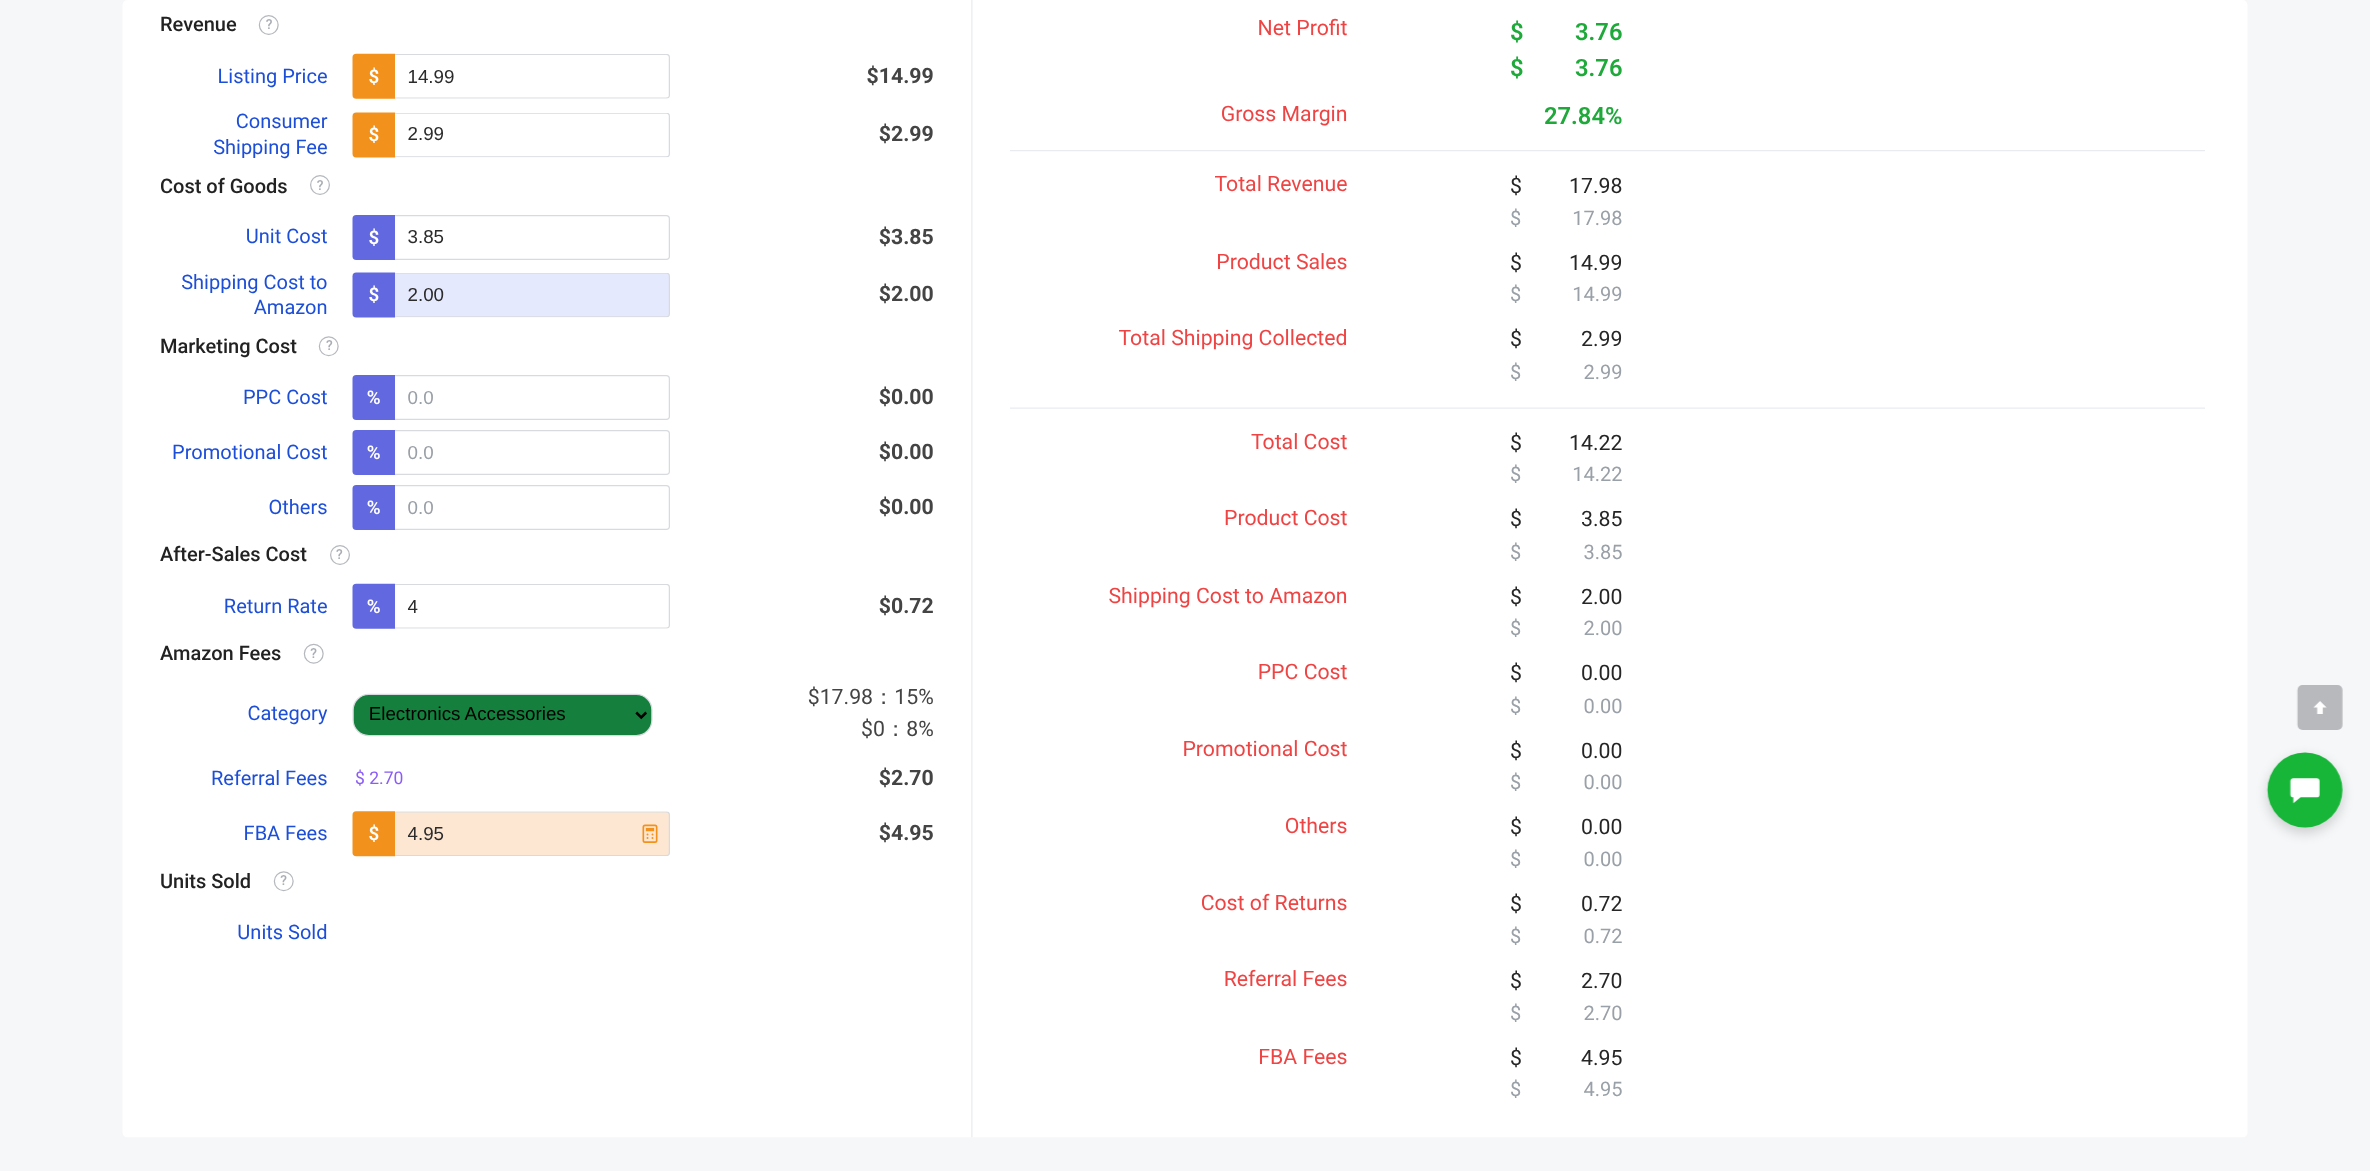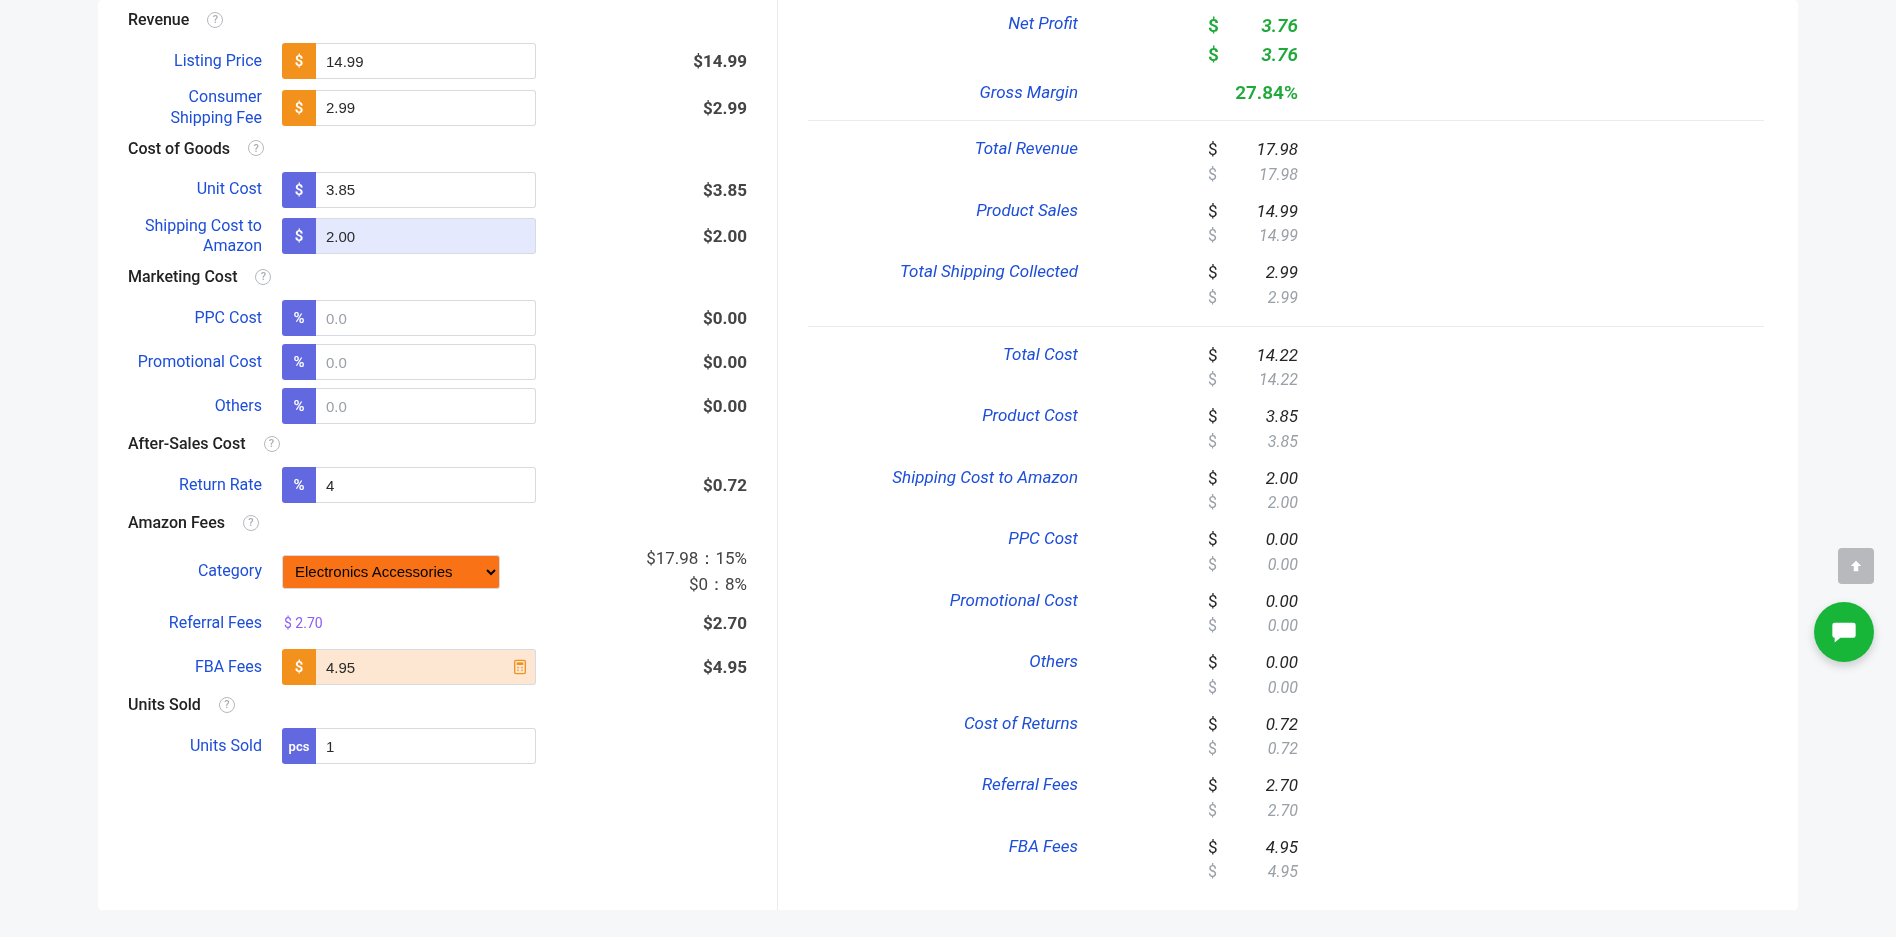--- a/index.html
+++ b/index.html
@@ -117,26 +117,26 @@
     font-size: 14px;
     color: #8b5cf6;
     display: flex;
     align-items: center;
   }
   .select-wrap {
     flex: 0 0 220px;
     padding-left: 14px;
   }
   select.category {
-    width: 218px; height: 34px;
+    width: 240px; height: 34px;
     border: 1px solid #d7dade;
-    border-radius: 3px;
+    border-radius: 13px;
     padding: 0 8px;
     font-size: 15px;
-    background: #f97316;
+    background: #15803d;
   }
   .tier-lines {
     flex: 1;
     text-align: right;
     padding-right: 30px;
     color: #444;
     font-size: 17px;
     line-height: 1.5;
   }
   .input-with-icon {
@@ -158,38 +158,37 @@
   }
   .sum-row {
     display: flex;
     align-items: flex-start;
     padding: 6px 0;
     border: none;
   }
   .sum-label {
     flex: 0 0 270px;
     text-align: right;
-    color: #1d4ed8;
+    color: #ef4444;
     font-size: 17px;
     line-height: 1.35;
-    font-style: italic;
   }
   .sum-values {
     flex: 0 0 220px;
     text-align: right;
   }
   .val-line {
     display: flex;
     justify-content: flex-end;
     align-items: baseline;
     gap: 26px;
     line-height: 1.5;
   }
   .val-line .currency { width: 14px; text-align: left; }
-  .val-line .num { min-width: 50px; text-align: right; font-style: italic; }
+  .val-line .num { min-width: 50px; text-align: right; }
   .primary   { color: #262626; font-size: 17px; }
   .secondary { color: #9aa0a7; font-size: 16px; }
   .green .currency, .green .num { color: #1fa93b; font-weight: 600; font-size: 19px; }
   .green-single {
     color: #1fa93b; font-weight: 600; font-size: 19px;
     text-align: right;
   }
   .divider {
     height: 1px;
     background: #e9ecef;
@@ -367,24 +366,20 @@
         <div class="form-value">$4.95</div>
       </div>
 
       <div class="section-header">
         <span>Units Sold</span>
         <span class="help-icon">?</span>
       </div>
 
       <div class="form-row">
         <div class="form-label">Units Sold</div>
-        <div class="form-input-wrap">
-          <div class="addon pcs">pcs</div>
-          <input class="text-input" value="1" style="">
-        </div>
         <div class="form-value"></div>
       </div>
 
     </div>
 
     <div class="right-col">
       <div class="summary">
 
         <div class="sum-row">
           <div class="sum-label">Net Profit</div>

